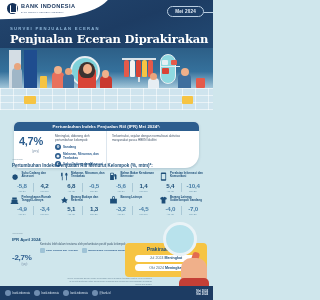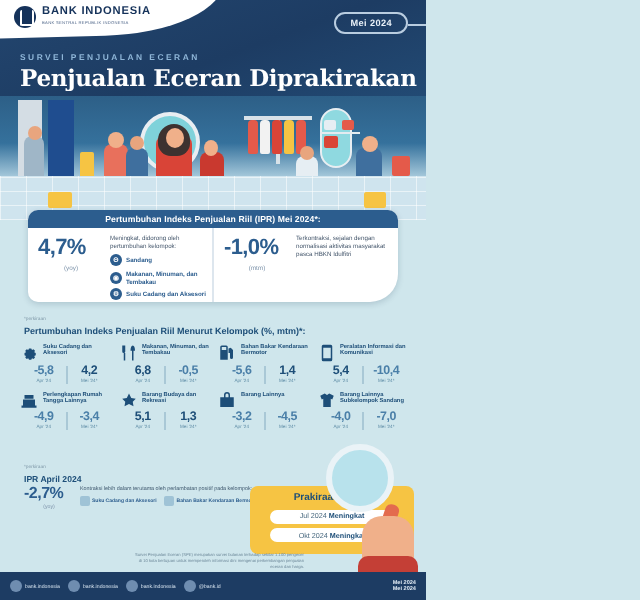--- a/index.html
+++ b/index.html
@@ -87,21 +87,21 @@
   .rack-leg { position:absolute; left:138px; top:10px; width:1.6px; height:24px; background:#d8e2e8; }
   .cl { position:absolute; top:12px; width:5px; height:17px; border-radius:2px 2px 1px 1px; }
   .shelf { position:absolute; left:160px; top:18px; width:20px; height:1.4px; background:#e3ebf0; }
   .box { position:absolute; border-radius:1px; }
   .person { position:absolute; border-radius:4px 4px 0 0; }
   .head { position:absolute; border-radius:50%; }
   .hair { position:absolute; border-radius:50% 50% 40% 40%; }
 
   
   .ipr-card {
-    position: absolute; top: 105px; left: 14px; width: 185px; height: 46px;
+    position: absolute; top: 122px; left: 14px; width: 185px; height: 46px;
     background: #ffffff; border-radius: 5px 5px 14px 5px;
     box-shadow: 0 1px 3px rgba(20,50,80,.18);
     overflow: hidden;
   }
   .ipr-bar {
     height: 9px; background: #2c5d8e; color: #fff;
     font-size: 4.3px; font-weight: 700; letter-spacing: .05px;
     display: flex; align-items: center; justify-content: center;
   }
   .ipr-body { display: flex; height: 37px; }
@@ -137,21 +137,21 @@
   .v + .v { border-left: .5px solid #a9c8d6; }
   .vnum { font-size: 6.2px; font-weight: 700; line-height: 1; letter-spacing: -.2px; }
   .vnum.neg { color: #4a7fa8; }
   .vnum.pos { color: #1d4e78; }
   .vper { font-size: 2.3px; color: #5d8ba5; margin-top: .8px; }
 
   
   .apr-title { position: absolute; left: 12px; top: 237px; font-size: 4.3px; font-weight: 700; color: #1d4e78; }
   .apr-rows { position: absolute; left: 12px; top: 243px; width: 118px; }
   .apr-row { display: flex; gap: 3px; margin-bottom: 3px; }
-  .apr-num { width: 25px; flex: none; }
+  .apr-num { width: 25px; flex: none; margin-top: 11px; }
   .apr-big { font-size: 8px; font-weight: 700; color: #2c5d8e; line-height: 1; letter-spacing: -.25px; }
   .apr-unit { font-size: 2.6px; color: #7d93aa; text-align: center; margin-top: 1px; }
   .apr-desc { font-size: 2.7px; color: #3f586e; line-height: 1.3; }
   .apr-b { display: flex; gap: 4px; margin-top: 1.5px; }
   .apr-bi { display: flex; align-items: center; gap: 1.5px; font-size: 2.5px; color: #2c5d8e; font-weight: 600; }
   .apr-bico { width: 4.5px; height: 4.5px; border-radius: 1px; background: #9fc3d6; flex: none; }
 
   
   .price-panel {
     position: absolute; right: 6px; top: 243px; width: 82px; height: 34px;
@@ -281,24 +281,20 @@
               <span>Makanan, Minuman, dan Tembakau</span>
             </div>
             <div class="bitem">
               <span class="bico">⚙</span>
               <span>Suku Cadang dan Aksesori</span>
             </div>
           </div>
         </div>
       </div>
       <div class="ipr-col">
-        <div class="numwrap">
-          <div class="big-num">-1,0%</div>
-          <div class="unit">(mtm)</div>
-        </div>
         <div style="flex:1;">
           <div class="desc">Terkontraksi, sejalan dengan normalisasi aktivitas masyarakat pasca HBKN Idulfitri</div>
         </div>
       </div>
     </div>
   </div>
 
   <div class="sec-note" style="left:12px;top:158px;">*perkiraan</div>
   <div class="sec-title">Pertumbuhan Indeks Penjualan Riil Menurut Kelompok (%, mtm)*:</div>
 

